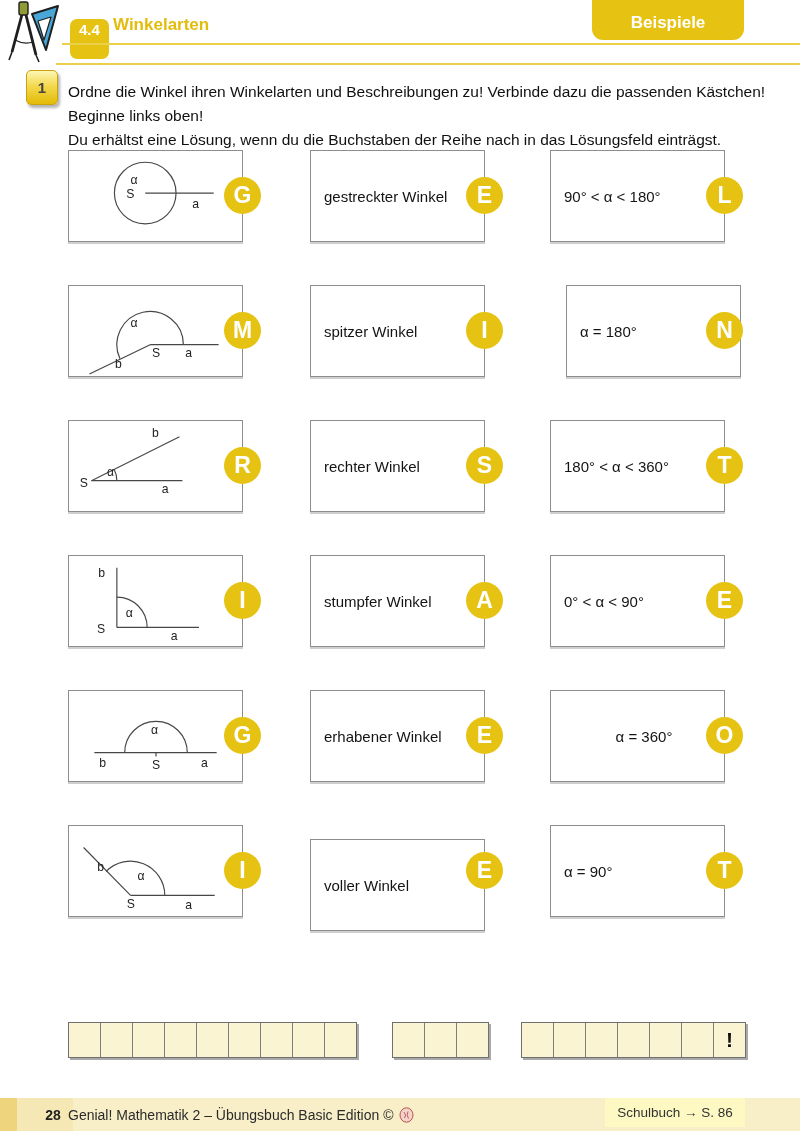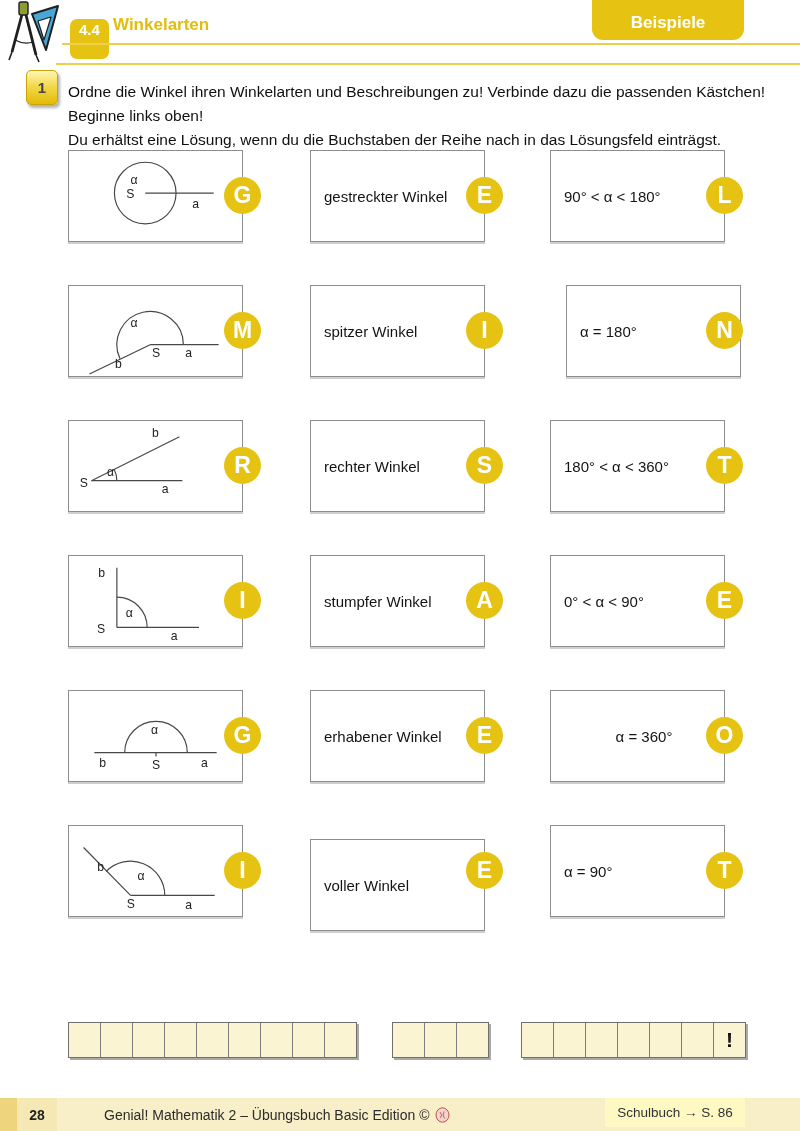--- a/index.html
+++ b/index.html
@@ -37,23 +37,23 @@
   .sol-group{position:absolute;top:1022px;display:flex;border:1.5px solid #6f6f6f;
        box-shadow:2px 2px 0 rgba(140,140,140,.75);background:#fbf4d3;}
   .sol-cell{width:31px;height:34px;background:#fbf4d3;border-right:1px solid #7d7d7d;
        display:flex;align-items:center;justify-content:center;font-weight:bold;font-size:21px;color:#111;}
   .sol-cell:last-child{border-right:none;}
 
   
   .footer-bar{position:absolute;left:0;top:1098px;width:800px;height:33px;}
   .footer-strip{position:absolute;left:0;top:1098px;width:17px;height:33px;}
   .footer-pageno{position:absolute;left:17px;top:1098px;width:40px;height:33px;display:flex;
-       align-items:center;justify-content:center;font-weight:bold;font-size:14px;color:#222;}
+       align-items:center;justify-content:center;font-weight:bold;font-size:14px;color:#222;padding-left:16px;}
   .footer-title{position:absolute;left:68px;top:1098px;height:33px;display:flex;align-items:center;
-       font-size:14px;color:#2b2b2b;gap:5px;margin-left:36px;}
+       font-size:14px;color:#2b2b2b;gap:5px;}
   .footer-ref{position:absolute;left:605px;top:1098px;width:140px;height:29px;background:#fef9c3;
        display:flex;align-items:center;justify-content:center;font-size:13.5px;color:#333;}
 </style>
 </head>
 <body>
 
 <div class="page">
 
   <svg class="logo" width="64" height="66" viewBox="0 0 64 66">
     <path d="M30 14 L56 6 L44 50 Z" fill="#49a7d7" stroke="#1f1f1f" stroke-width="2" stroke-linejoin="round"></path>

